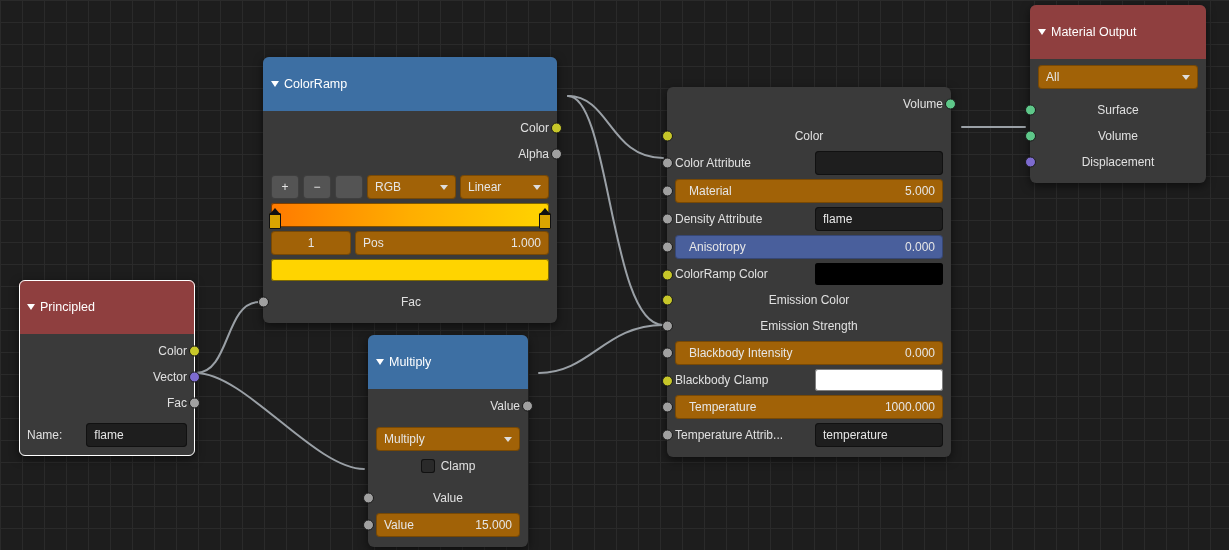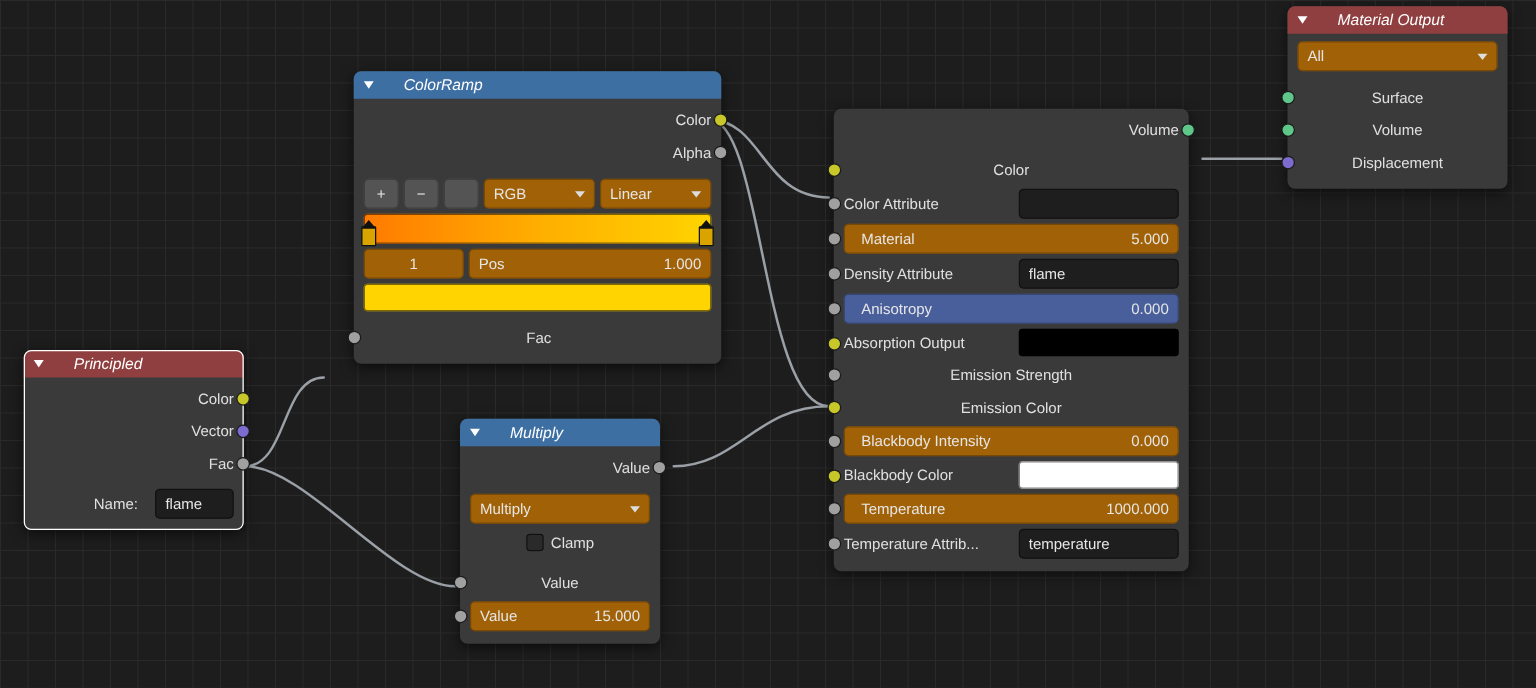--- a/index.html
+++ b/index.html
@@ -19,26 +19,25 @@
   .node {
     position: absolute;
     background: #3a3a3a;
     border-radius: 6px;
     box-shadow: 0 3px 10px rgba(0,0,0,0.55);
   }
   .selected { outline: 1px solid #ffffff; outline-offset: -1px; }
   .hdr {
     display: flex;
     align-items: center;
-    gap: 22px;
-    padding: 4px 8px;
+    gap: 3px;
+    padding: 20px 8px;
     border-radius: 6px 6px 0 0;
     font-size: 12.5px;
     color: #fff;
-    font-style: italic;
   }
   .hdr.red   { background: #8f3f3f; }
   .hdr.blue  { background: #3d6fa3; }
   .hdr.green { background: #1a8a5a; }
   .tri { display: inline-block; width: 0; height: 0; border-left: 4px solid transparent; border-right: 4px solid transparent; border-top: 6px solid #fff; margin-right: 2px; }
   .body { padding: 6px 8px 10px 8px; display: flex; flex-direction: column; gap: 4px; }
 
   .row { display: flex; align-items: center; height: 22px; position: relative; }
   .row.right { justify-content: flex-end; }
   .row.left  { justify-content: center; }
@@ -178,30 +177,30 @@
       </div>
     <div class="row right">
         <span class="lbl">Vector</span>
         <span class="sock out purple"></span>
       </div>
     <div class="row right">
         <span class="lbl">Fac</span>
         <span class="sock out grey"></span>
       </div>
     <div class="gap"></div>
-    <div class="row left" style="gap:14px;margin-left:48px;">
+    <div class="row left" style="gap:24px;">
       <span class="lbl">Name:</span>
       <div class="textf fill">
           <span>flame</span>
         </div>
     </div>
   </div>
 </div>
 
-<div class="node" style="left:263px; top:57px; width:294px;margin-left:20px;">
+<div class="node" style="left:263px; top:57px; width:294px;">
   <div class="hdr blue">
     <span class="tri"></span>
     <span>ColorRamp</span>
   </div>
   <div class="body">
     <div class="row right">
         <span class="lbl">Color</span>
         <span class="sock out yellow"></span>
       </div>
     <div class="row right">
@@ -324,45 +323,45 @@
     <div class="row" style="height:auto;">
       <span class="sock in grey" style="top:12px;"></span>
       <div class="numf blue fill">
           <span class="nm" style="padding-left:6px;">Anisotropy</span>
           <span class="vl">0.000</span>
         </div>
     </div>
 
     <div class="row" style="height:auto;">
       <span class="sock in yellow" style="top:12px;"></span>
-      <span class="inlab">Absorption Output</span>
+      <span class="inlab">ColorRamp Color</span>
       <div class="sw" style="flex:1; background:#000;"></div>
     </div>
+
+    <div class="row left">
+        <span class="sock in yellow"></span>
+        <span class="lbl">Emission Color</span>
+      </div>
 
     <div class="row left">
         <span class="sock in grey"></span>
         <span class="lbl">Emission Strength</span>
-      </div>
-
-    <div class="row left">
-        <span class="sock in yellow"></span>
-        <span class="lbl">Emission Color</span>
       </div>
 
     <div class="row" style="height:auto;">
       <span class="sock in grey" style="top:12px;"></span>
       <div class="numf fill">
           <span class="nm" style="padding-left:6px;">Blackbody Intensity</span>
           <span class="vl">0.000</span>
         </div>
     </div>
 
     <div class="row" style="height:auto;">
       <span class="sock in yellow" style="top:12px;"></span>
-      <span class="inlab">Blackbody Color</span>
+      <span class="inlab">Blackbody Clamp</span>
       <div class="sw" style="flex:1; background:#fff;"></div>
     </div>
 
     <div class="row" style="height:auto;">
       <span class="sock in grey" style="top:12px;"></span>
       <div class="numf fill">
           <span class="nm" style="padding-left:6px;">Temperature</span>
           <span class="vl">1000.000</span>
         </div>
     </div>

